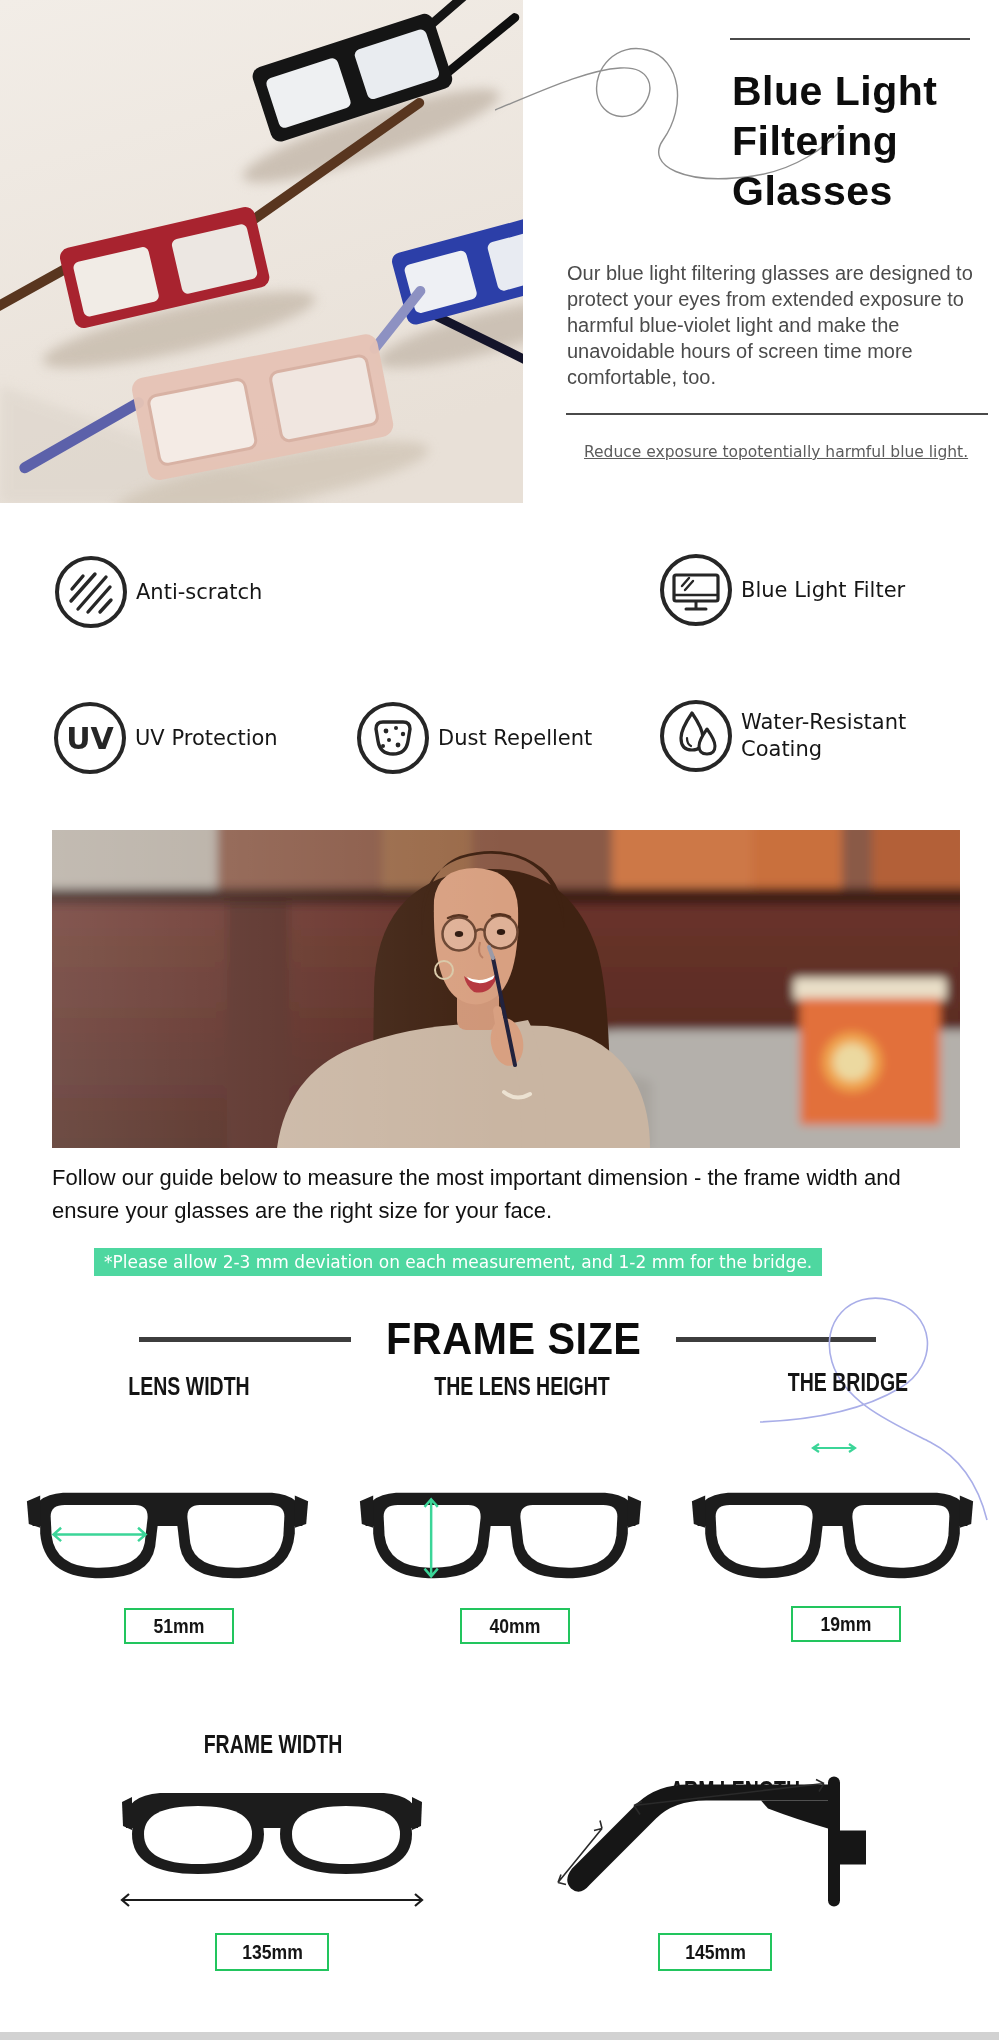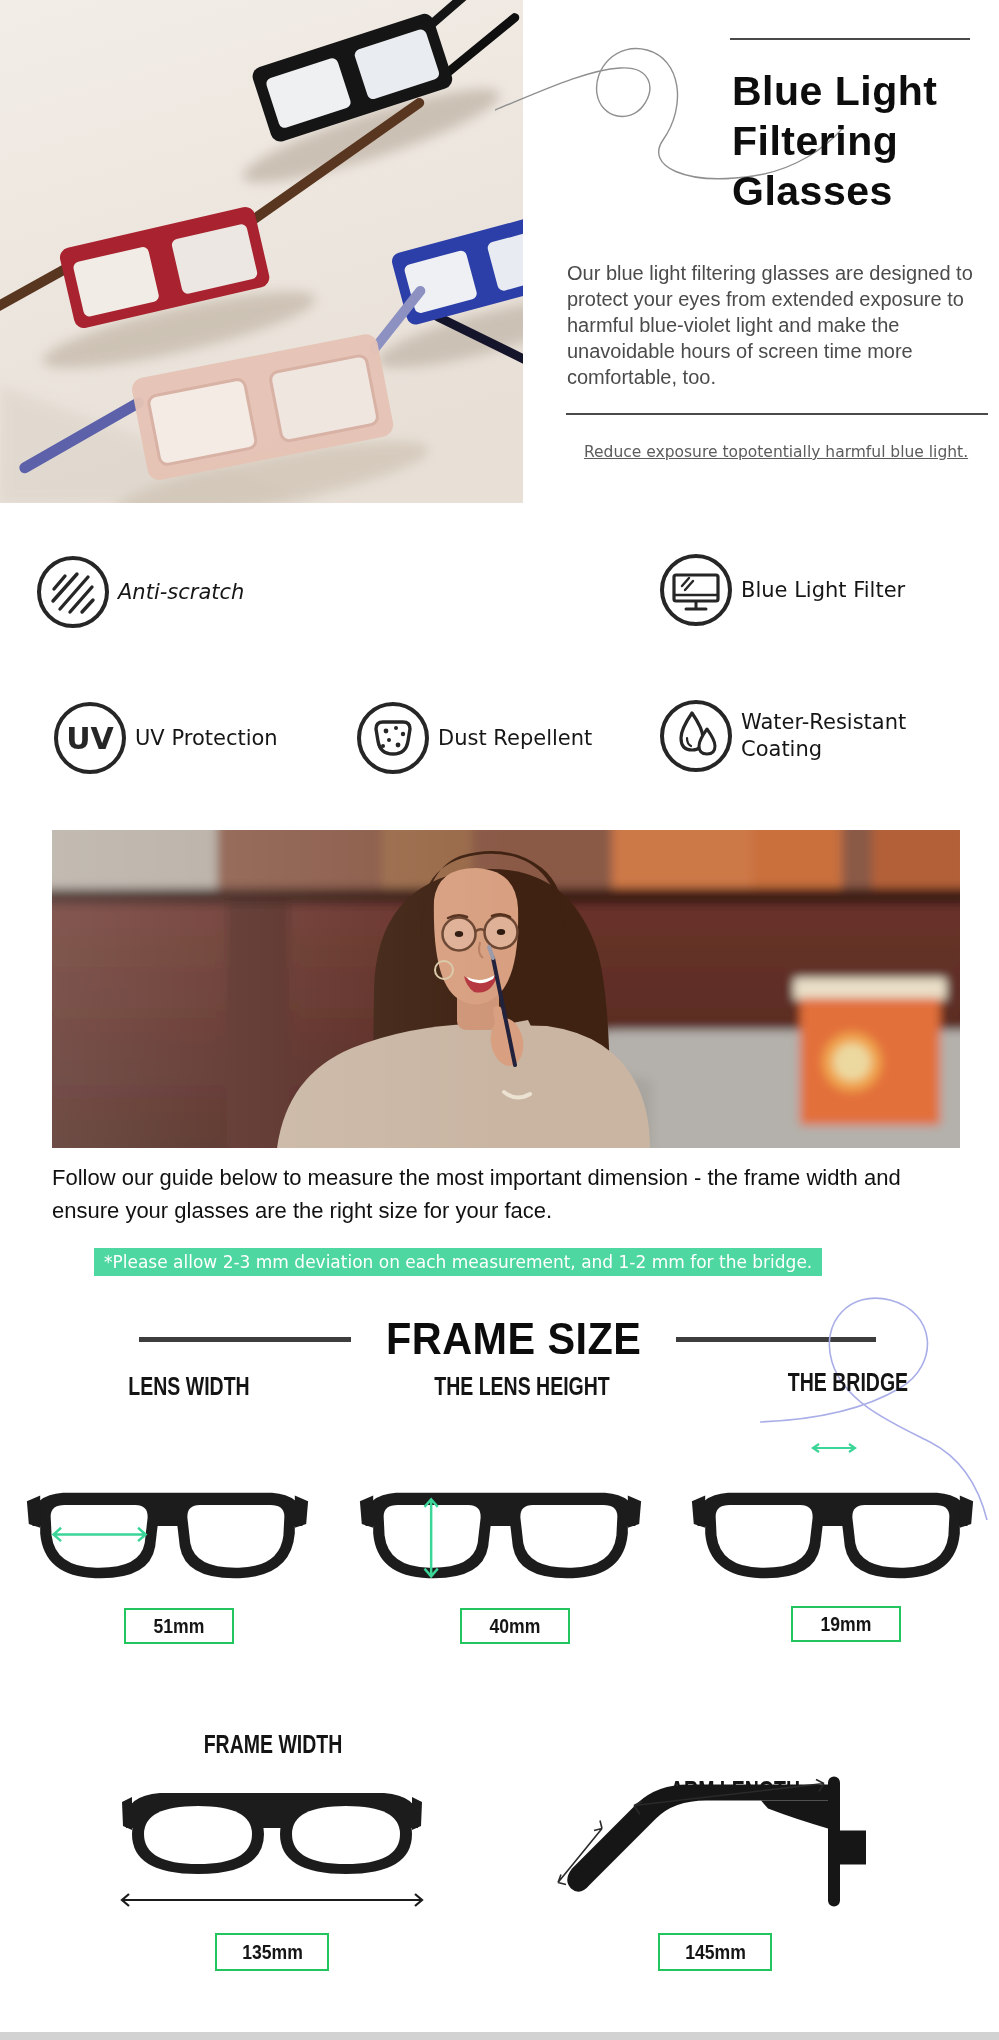--- a/index.html
+++ b/index.html
@@ -122,21 +122,21 @@
         <path d="M160 52 Q160 14 226 14 Q292 14 292 52 Q292 92 226 92 Q160 92 160 52 Z" fill="#1c1c1c"></path>
         <path d="M6 40 Q4 14 40 11 L264 11 Q300 14 298 40 L298 46 L6 46 Z" fill="#1c1c1c"></path>
         <path d="M2 20 L12 15 L12 48 L3 44 Z" fill="#1c1c1c"></path>
         <path d="M302 20 L292 15 L292 48 L301 44 Z" fill="#1c1c1c"></path>
         <path d="M24 52 Q24 24 78 24 Q132 24 132 52 Q132 82 78 82 Q24 82 24 52 Z" fill="#ffffff"></path>
         <path d="M172 52 Q172 24 226 24 Q280 24 280 52 Q280 82 226 82 Q172 82 172 52 Z" fill="#ffffff"></path>
       </symbol>
     </defs>
   </svg>
 
-  <div class="abs feature" style="left:35px; top:554px;font-style:italic;">
+  <div class="abs feature" style="left:53px; top:554px;">
     <svg class="ficon" viewBox="0 0 76 76">
       <circle cx="38" cy="38" r="34" fill="none" stroke="#262626" stroke-width="4"></circle>
       <g stroke="#262626" stroke-width="3.4" stroke-linecap="round">
         <path d="M19 35 L30 22"></path>
           <path d="M18 47 L42 20"></path>
           <path d="M25 55 L53 23"></path>
           <path d="M35 58 L57 33"></path>
           <path d="M47 58 L58 46"></path>
       </g>
     </svg>

